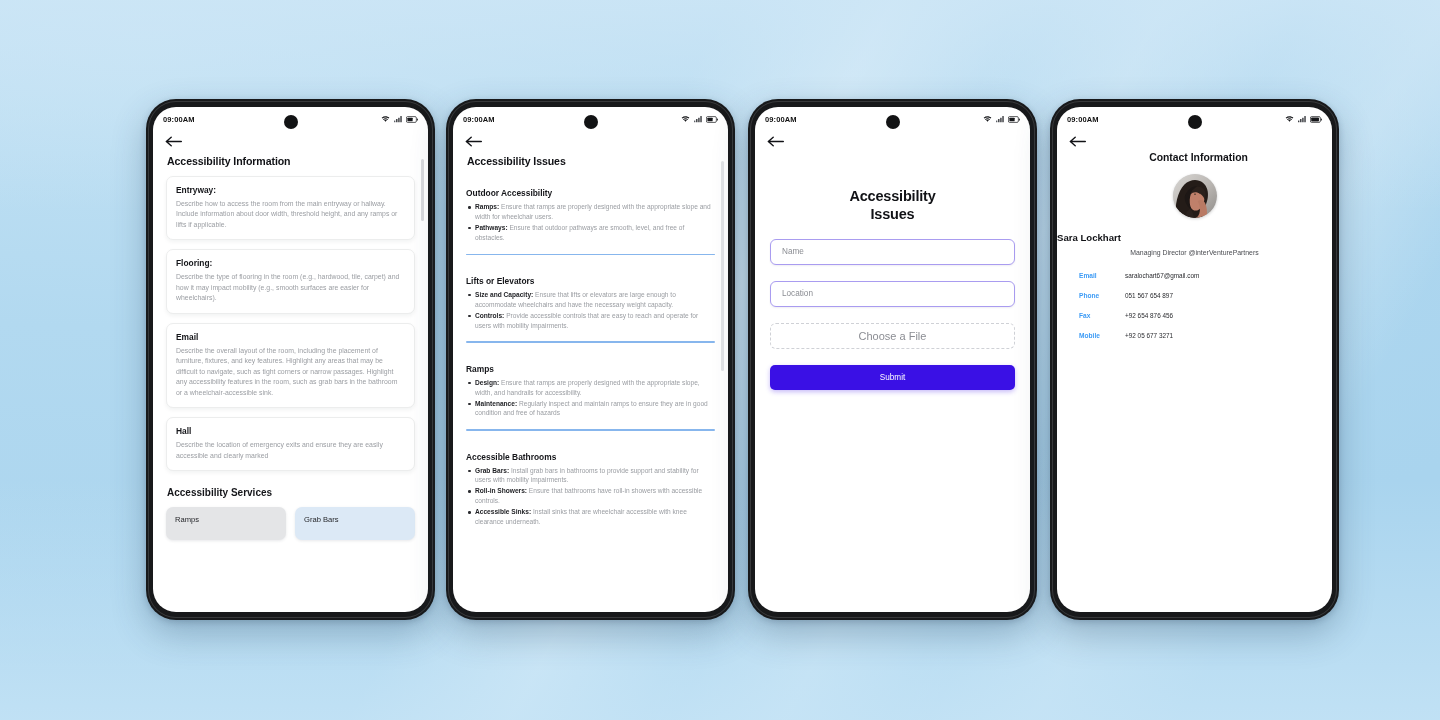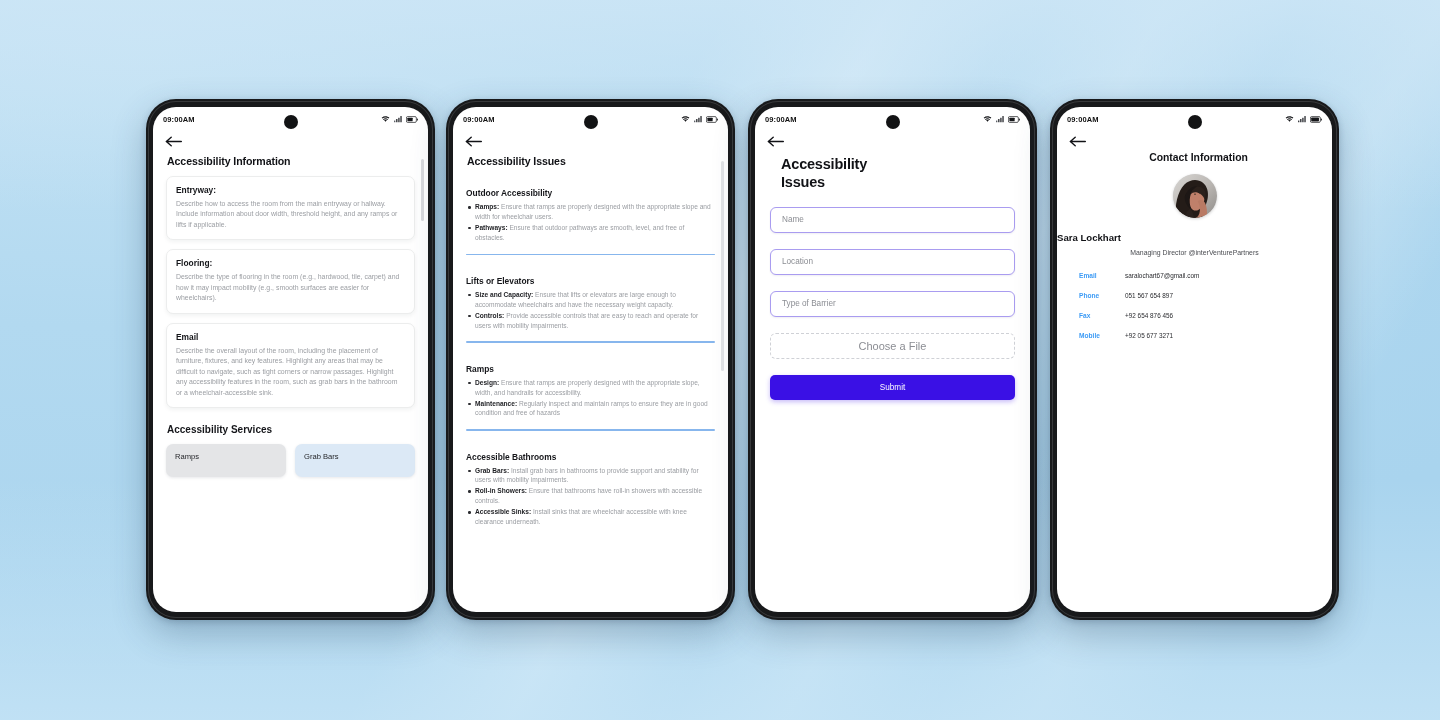--- a/index.html
+++ b/index.html
@@ -120,22 +120,22 @@
   }
   .p2-list li::before {
     content:""; position:absolute; left: 2px; top: 4px;
     width: 2.6px; height: 2.6px; border-radius: 50%; background: #2c2d31;
   }
   .p2-list b { color: #1d1e22; font-weight: 700; }
   .p2-rule { height: 1.3px; background: #7aaeeb; margin: 11px 0 0 0; border-radius: 1px; opacity: .9; }
 
   
   .p3-title {
-    text-align: left; font-size: 14.5px; font-weight: 700; color: #111216;
-    line-height: 1.24; padding: 8px 26px 0 26px; letter-spacing: -0.2px;
+    text-align: center; font-size: 14.5px; font-weight: 700; color: #111216;
+    line-height: 1.24; padding: 8px 26px 0 26px; letter-spacing: -0.2px; margin-top: 32px;
   }
   .p3-form { padding: 15px 15px 0 15px; display:flex; flex-direction: column; gap: 16px; }
   .p3-input {
     height: 26px; border-radius: 6px;
     border: 1.2px solid #a99cf0;
     display:flex; align-items:center;
     padding: 12px 11px;
     font-size: 8.2px; color: #8b8d93;
     background: #fff;
     box-shadow: 0 1px 2px rgba(30,20,90,0.07);
@@ -217,20 +217,24 @@
         <div class="card-body">Describe how to access the room from the main entryway or hallway. Include information about door width, threshold height, and any ramps or lifts if applicable.</div>
       </div>
       <div class="card">
         <div class="card-title">Flooring:</div>
         <div class="card-body">Describe the type of flooring in the room (e.g., hardwood, tile, carpet) and how it may impact mobility (e.g., smooth surfaces are easier for wheelchairs).</div>
       </div>
       <div class="card">
         <div class="card-title">Email</div>
         <div class="card-body">Describe the overall layout of the room, including the placement of furniture, fixtures, and key features. Highlight any areas that may be difficult to navigate, such as tight corners or narrow passages. Highlight any accessibility features in the room, such as grab bars in the bathroom or a wheelchair-accessible sink.</div>
       </div>
+      <div class="card">
+        <div class="card-title">Hall</div>
+        <div class="card-body">Describe the location of emergency exits and ensure they are easily accessible and clearly marked</div>
+      </div>
 
       <div class="section-head">Accessibility Services</div>
       <div class="chips">
         <div class="chip chip-gray">Ramps</div>
         <div class="chip chip-blue">Grab Bars</div>
       </div>
       <div class="scrollbar" style="top:28px; height:62px;"></div>
     </div>
   </div>
 </div>
@@ -332,21 +336,20 @@
             <path d="M9.5 2.5 2 9l7.5 6.5M2.2 9H25" fill="none" stroke="#111216" stroke-width="2.1" stroke-linecap="round" stroke-linejoin="round"></path>
           </svg>
       </div>
       <div class="p3-title">
         <div>Accessibility</div>
         <div>Issues</div>
       </div>
       <div class="p3-form">
         <div class="p3-input">Name</div>
         <div class="p3-input">Location</div>
-        <div class="p3-input">Type of Barrier</div>
         <div class="p3-file">Choose a File</div>
         <button class="p3-submit">Submit</button>
       </div>
     </div>
   </div>
 </div>
 
 <div class="phone" style="left:1050px; top:99px;">
   <div class="screen">
     <div class="punch-hole"></div>

